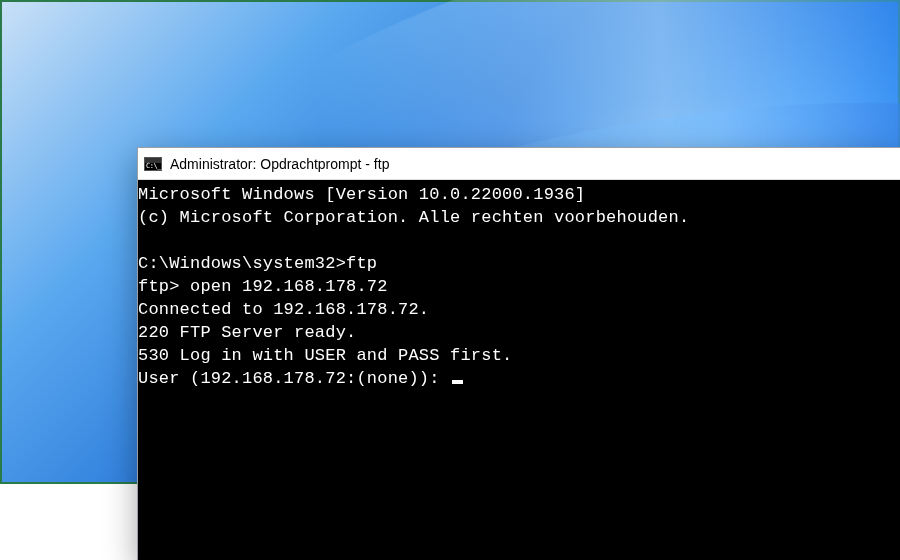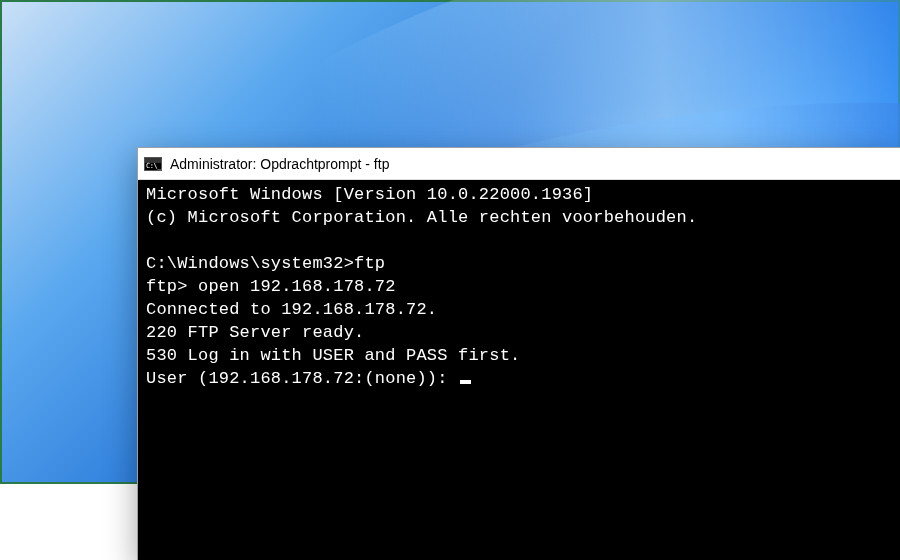--- a/index.html
+++ b/index.html
@@ -79,21 +79,21 @@
     white-space: nowrap;
   }
   
   .terminal {
     flex: 1;
     background: #000;
     color: #ffffff;
     font-family: Consolas, 'Courier New', monospace;
     font-size: 17px;
     line-height: 1.35;
-    padding: 4px 8px;
+    padding: 4px 0;
     overflow: hidden;
     white-space: pre;
     letter-spacing: 0.2px;
   }
   
   .cursor {
     display: inline-block;
     width: 11px;
     height: 4px;
     background: #ffffff;

